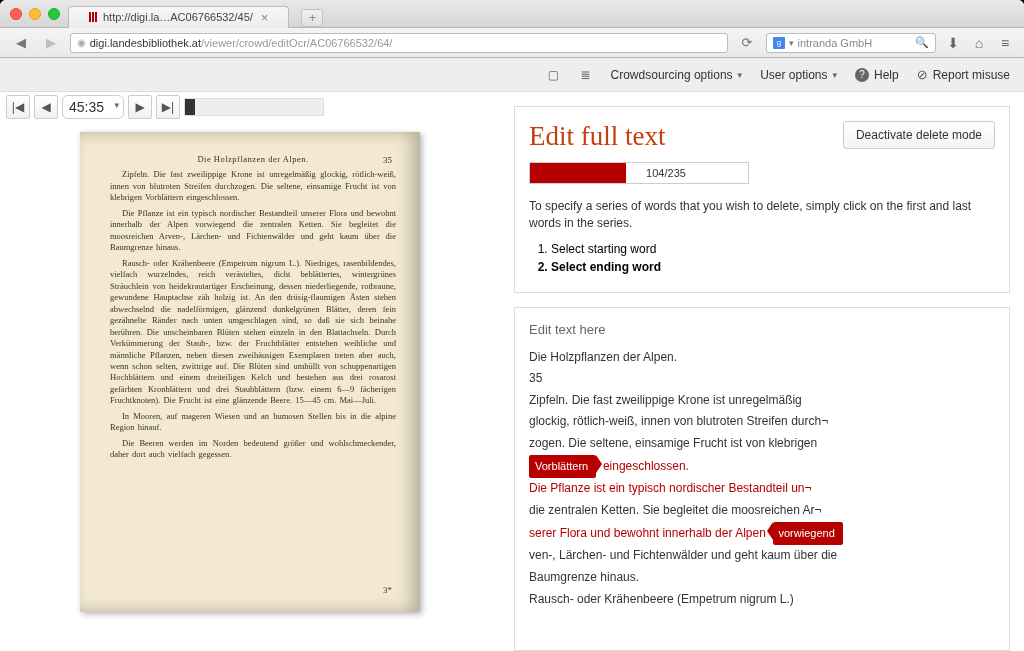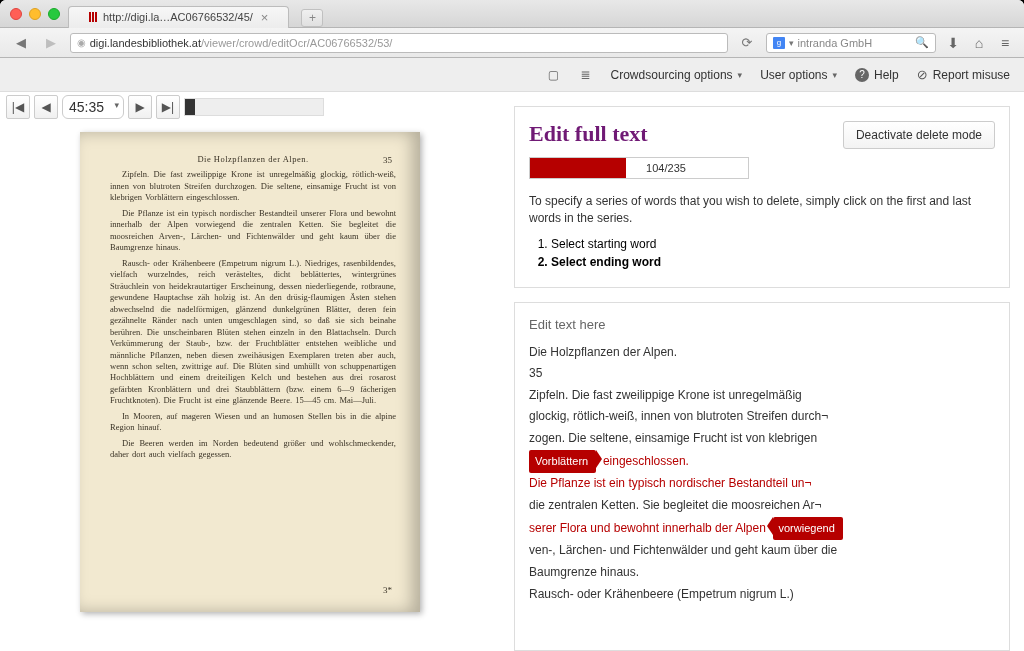--- a/index.html
+++ b/index.html
@@ -57,21 +57,21 @@
 
 .scanview { flex: 1; display: flex; justify-content: center; background: #fff; padding: 10px 0; overflow: hidden; }
 .scan { width: 340px; height: 480px; background: #f2e9d0; box-shadow: inset -8px 0 16px rgba(0,0,0,.25), 2px 2px 6px rgba(0,0,0,.3); padding: 22px 24px 30px 30px; font-family: "Times New Roman", serif; font-size: 8.5px; line-height: 1.35; color: #3a3326; text-align: justify; position: relative; }
 .scan .runhead { text-align: center; font-size: 8.5px; letter-spacing: .5px; margin-bottom: 2px; }
 .scan .pagenum { position: absolute; top: 22px; right: 28px; font-size: 9px; }
 .scan p { margin-top: 4px; text-indent: 12px; word-spacing: 1px; }
 .scan .foot { position: absolute; bottom: 16px; right: 28px; font-size: 9px; }
 
 .rightpane { flex: 1; background: #fff; display: flex; flex-direction: column; gap: 14px; padding: 14px 14px 0 14px; overflow: hidden; }
 .panel { border: 1px solid #ddd; padding: 14px; }
-.panel h2 { font-size: 22px; font-weight: 700; color: #701a75; margin-bottom: 10px; font-family: Georgia, serif; }
+.panel h2 { font-size: 27px; font-weight: 400; color: #c2410c; margin-bottom: 10px; font-family: Georgia, serif; }
 .edit-progress { width: 220px; height: 22px; border: 1px solid #ccc; position: relative; background: #fff; }
 .edit-progress .fill { height: 100%; background: #b60000; }
 .edit-progress .lbl { position: absolute; left: 50%; top: 50%; transform: translate(-50%,-50%); font-size: 11px; color: #333; margin-left: 27px; }
 .deact-btn { float: right; border: 1px solid #ccc; background: linear-gradient(#fff,#f3f3f3); padding: 6px 12px; font-size: 12px; border-radius: 3px; color: #333; cursor: pointer; }
 .instructions { font-size: 12px; color: #333; margin-top: 14px; clear: both; line-height: 1.4; }
 .steps { margin-top: 10px; font-size: 12px; padding-left: 22px; }
 .steps li { margin-bottom: 4px; }
 .steps li:last-child { font-weight: bold; }
 
 .panel2 { border: 1px solid #ddd; padding: 14px; flex: 1; overflow: hidden; }
@@ -104,21 +104,21 @@
     </div>
     <div class="newtab">+</div>
   </div>
 
   <div class="urlbar-row">
     <div class="navbtn">◀</div>
     <div class="navbtn" style="opacity:.4">▶</div>
     <div class="urlfield">
       <span class="lock">◉</span>
       <span style="color:#333">digi.landesbibliothek.at</span>
-        <span class="path">/viewer/crowd/editOcr/AC06766532/53/</span>
+        <span class="path">/viewer/crowd/editOcr/AC06766532/64/</span>
     </div>
     <div class="reload">⟳</div>
     <div class="searchfield">
       <span class="g">g</span>
       <span style="color:#777;font-size:9px">▾</span>
       <span>intranda GmbH</span>
       <span style="margin-left:auto;color:#888">🔍</span>
     </div>
     <div class="righticon">⬇</div>
     <div class="righticon">⌂</div>

